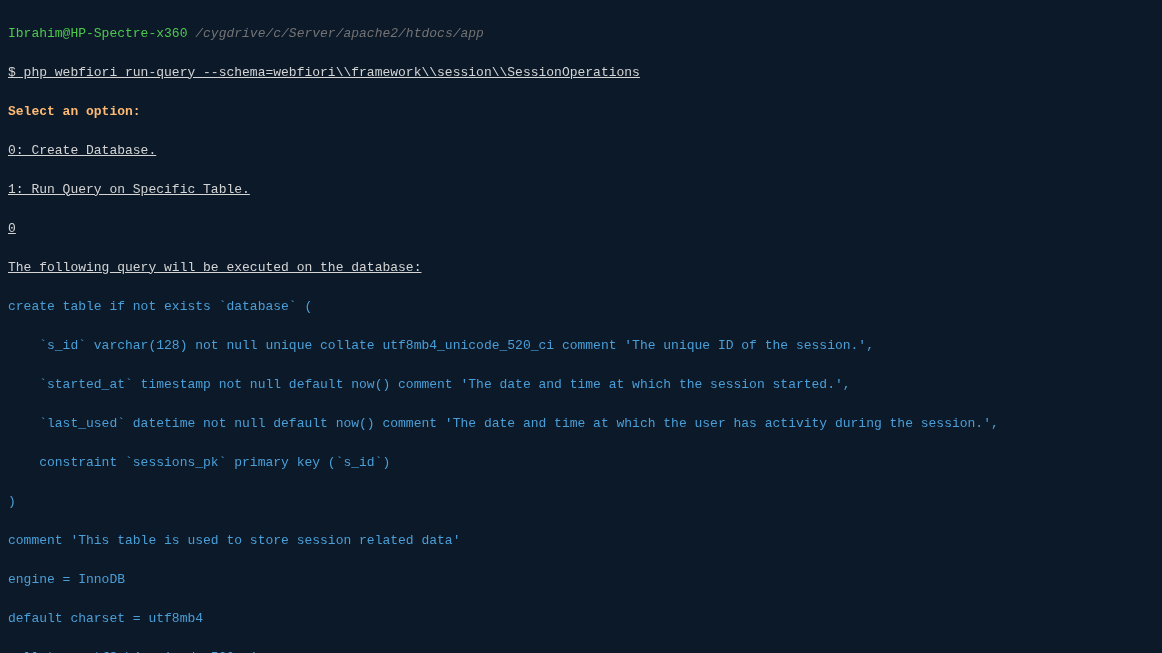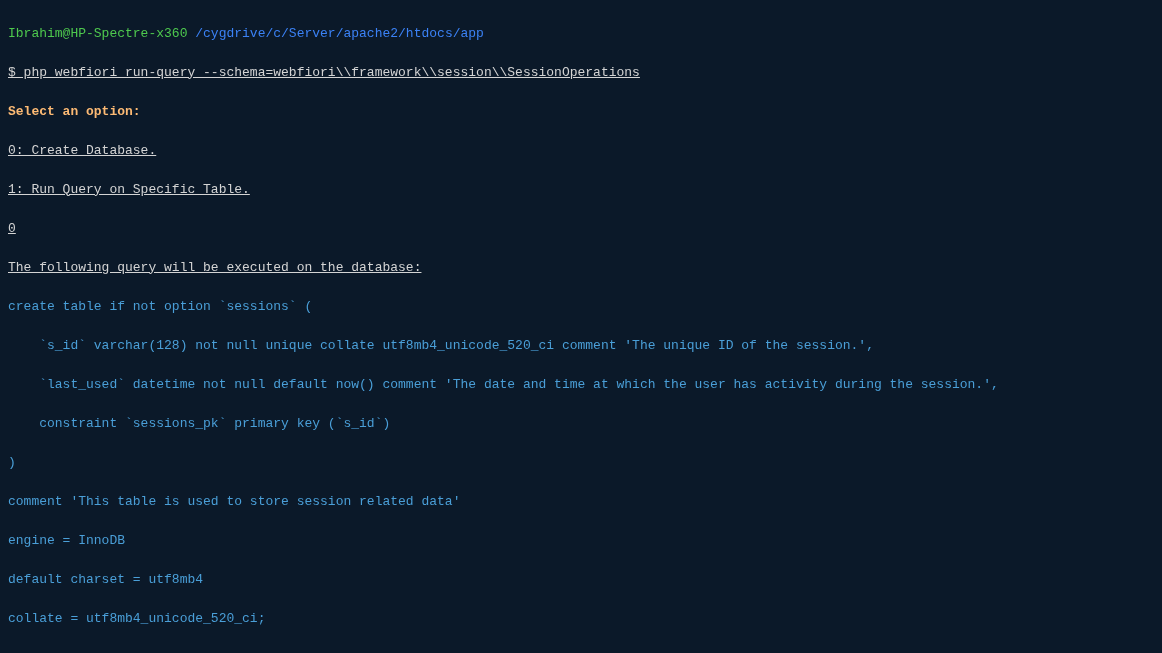--- a/index.html
+++ b/index.html
@@ -18,21 +18,22 @@
     height: 653px;
     overflow: hidden;
   }
   .terminal {
     white-space: pre;
   }
   .green {
     color: #4ec94e;
   }
   .yellow {
-    color: #3b82f6;
+    color: #737373;
+    font-style: italic;
   }
   .white {
     color: #d4d4d4;
     text-decoration: underline;
   }
   .white-bold {
     color: #fdba74;
     font-weight: bold;
   }
   .blue {
@@ -46,22 +47,23 @@
 <body>
 
 <div class="terminal">
 <span class="line"><span class="green">Ibrahim@HP-Spectre-x360 </span><span class="yellow">/cygdrive/c/Server/apache2/htdocs/app</span></span>
 <span class="line white">$ php webfiori run-query --schema=webfiori\\framework\\session\\SessionOperations</span>
 <span class="line white-bold">Select an option:</span>
 <span class="line white">0: Create Database.</span>
 <span class="line white">1: Run Query on Specific Table.</span>
 <span class="line white">0</span>
 <span class="line white">The following query will be executed on the database:</span>
-<span class="line blue">create table if not option `sessions` (</span>
+<span class="line blue">create table if not exists `database` (</span>
 <span class="line blue">    `s_id` varchar(128) not null unique collate utf8mb4_unicode_520_ci comment 'The unique ID of the session.',</span>
+<span class="line blue">    `started_at` timestamp not null default now() comment 'The date and time at which the session started.',</span>
 <span class="line blue">    `last_used` datetime not null default now() comment 'The date and time at which the user has activity during the session.',</span>
 <span class="line blue">    constraint `sessions_pk` primary key (`s_id`)</span>
 <span class="line blue">)</span>
 <span class="line blue">comment 'This table is used to store session related data'</span>
 <span class="line blue">engine = InnoDB</span>
 <span class="line blue">default charset = utf8mb4</span>
 <span class="line blue">collate = utf8mb4_unicode_520_ci;</span>
 
 
 

